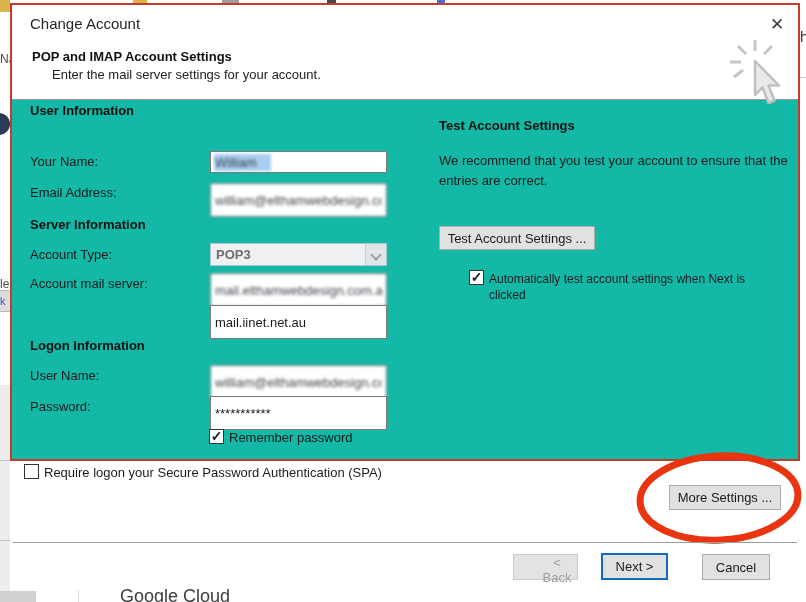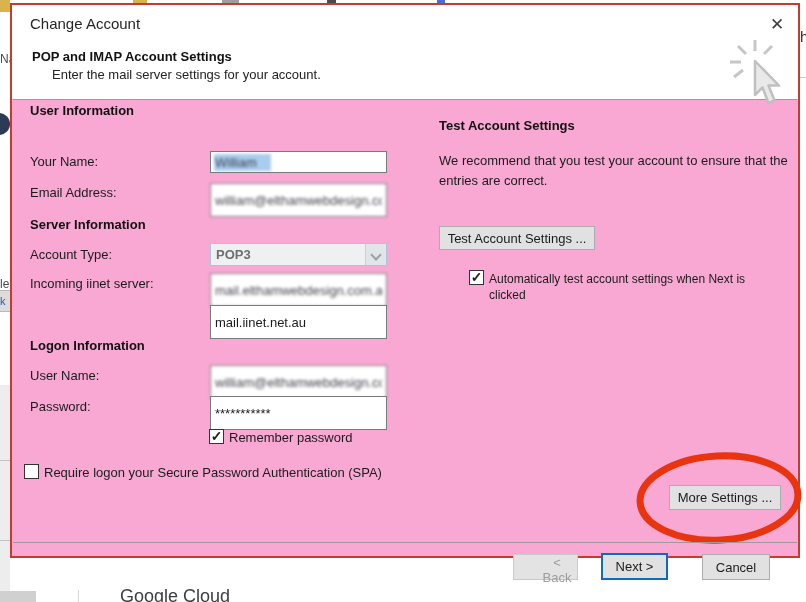--- a/index.html
+++ b/index.html
@@ -1,21 +1,21 @@
 <!DOCTYPE html>
 <html><head>
 <meta charset="utf-8">
 <style>
   * { margin:0; padding:0; box-sizing:border-box; }
   html,body { width:806px; height:602px; font-family:"Liberation Sans", sans-serif; background:#ffffff; overflow:hidden; }
   #stage { position:relative; width:806px; height:602px; background:#ffffff; }
 
   
-  .frame { position:absolute; left:10px; top:3px; width:790px; height:555px;
-           border:2px solid #c53b2e; background:#f9a8d4; }
+  .frame { position:absolute; left:10px; top:3px; width:790px; height:458px;
+           border:2px solid #c53b2e; background:#14b8a6; }
   .dlg-header { position:absolute; left:0; top:0; width:100%; height:94px; background:#ffffff; }
   .divider { position:absolute; left:1px; width:784px; height:1px; background:#9b9b9b; }
 
   .win-title { position:absolute; left:18px; top:10px; font-size:15px; color:#262626; }
   .close-btn { position:absolute; right:8px; top:8px; width:26px; height:24px; text-align:center;
                font-size:17px; color:#404040; line-height:24px; cursor:default; }
   .hdr-bold  { position:absolute; left:20px; top:44px; font-size:13px; font-weight:bold; color:#111; }
   .hdr-sub   { position:absolute; left:40px; top:62px; font-size:13px; color:#222; }
 
   
@@ -130,21 +130,21 @@
     <div class="sec-head" style="left:18px;top:212px;">Server Information</div>
 
     <div class="lbl" style="left:18px;top:242px;">Account Type:</div>
     <div class="combo" style="top:238px;">
       <span class="val">POP3</span>
       <span class="dd">
           <span class="chev"></span>
         </span>
     </div>
 
-    <div class="lbl" style="left:18px;top:271px;">Incoming iinet server:</div>
+    <div class="lbl" style="left:18px;top:271px;">Account mail server:</div>
     <input class="tb blurred" style="top: 268px;" value="mail.elthamwebdesign.com.au">
 
     <input class="tb" style="top: 300px;" value="mail.iinet.net.au">
 
     <div class="sec-head" style="left:18px;top:333px;">Logon Information</div>
 
     <div class="lbl" style="left:18px;top:363px;">User Name:</div>
     <input class="tb blurred" style="top: 360px;" value="william@elthamwebdesign.co">
 
     <div class="lbl" style="left:18px;top:394px;">Password:</div>

